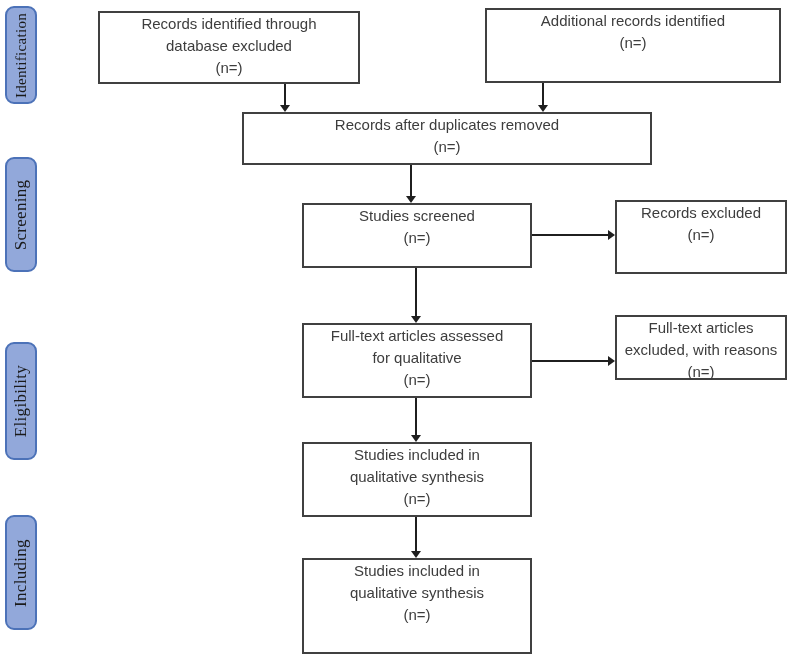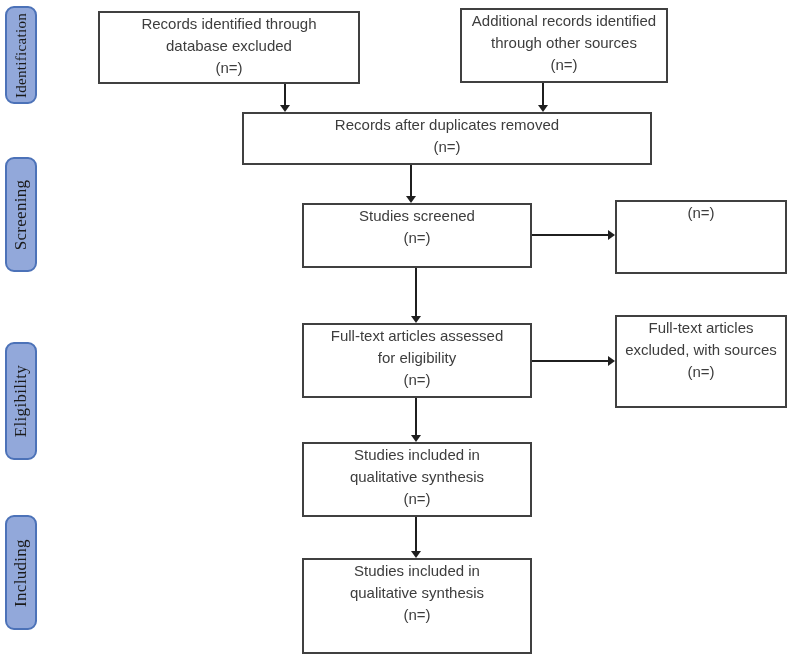--- a/index.html
+++ b/index.html
@@ -99,47 +99,47 @@
   </div>
   <div class="stage" style="left:5px; top:515px; width:32px; height:115px">
     <span class="stage-text">Including</span>
   </div>
 
   <div class="box" style="left:98px; top:11px; width:262px; height:73px">
     <div class="bline">Records identified through</div>
     <div class="bline">database excluded</div>
     <div class="bline">(n=)</div>
   </div>
-  <div class="box" style="left:460px; top:8px; width:208px; height:75px">
+  <div class="box" style="left:485px; top:8px; width:296px; height:75px">
     <div class="bline">Additional records identified</div>
-    <div class="bline">through other sources</div>
     <div class="bline">(n=)</div>
   </div>
 
   <div class="box" style="left:242px; top:112px; width:410px; height:53px">
     <div class="bline">Records after duplicates removed</div>
     <div class="bline">(n=)</div>
   </div>
 
   <div class="box" style="left:302px; top:203px; width:230px; height:65px">
     <div class="bline">Studies screened</div>
     <div class="bline">(n=)</div>
   </div>
   <div class="box" style="left:615px; top:200px; width:172px; height:74px">
+    <div class="bline">Records excluded</div>
     <div class="bline">(n=)</div>
   </div>
 
   <div class="box" style="left:302px; top:323px; width:230px; height:75px">
     <div class="bline">Full-text articles assessed</div>
-    <div class="bline">for eligibility</div>
+    <div class="bline">for qualitative</div>
     <div class="bline">(n=)</div>
   </div>
-  <div class="box" style="left:615px; top:315px; width:172px; height:93px">
+  <div class="box" style="left:615px; top:315px; width:172px; height:65px">
     <div class="bline">Full-text articles</div>
-    <div class="bline">excluded, with sources</div>
+    <div class="bline">excluded, with reasons</div>
     <div class="bline">(n=)</div>
   </div>
 
   <div class="box" style="left:302px; top:442px; width:230px; height:75px">
     <div class="bline">Studies included in</div>
     <div class="bline">qualitative synthesis</div>
     <div class="bline">(n=)</div>
   </div>
 
   <div class="box" style="left:302px; top:558px; width:230px; height:96px">

